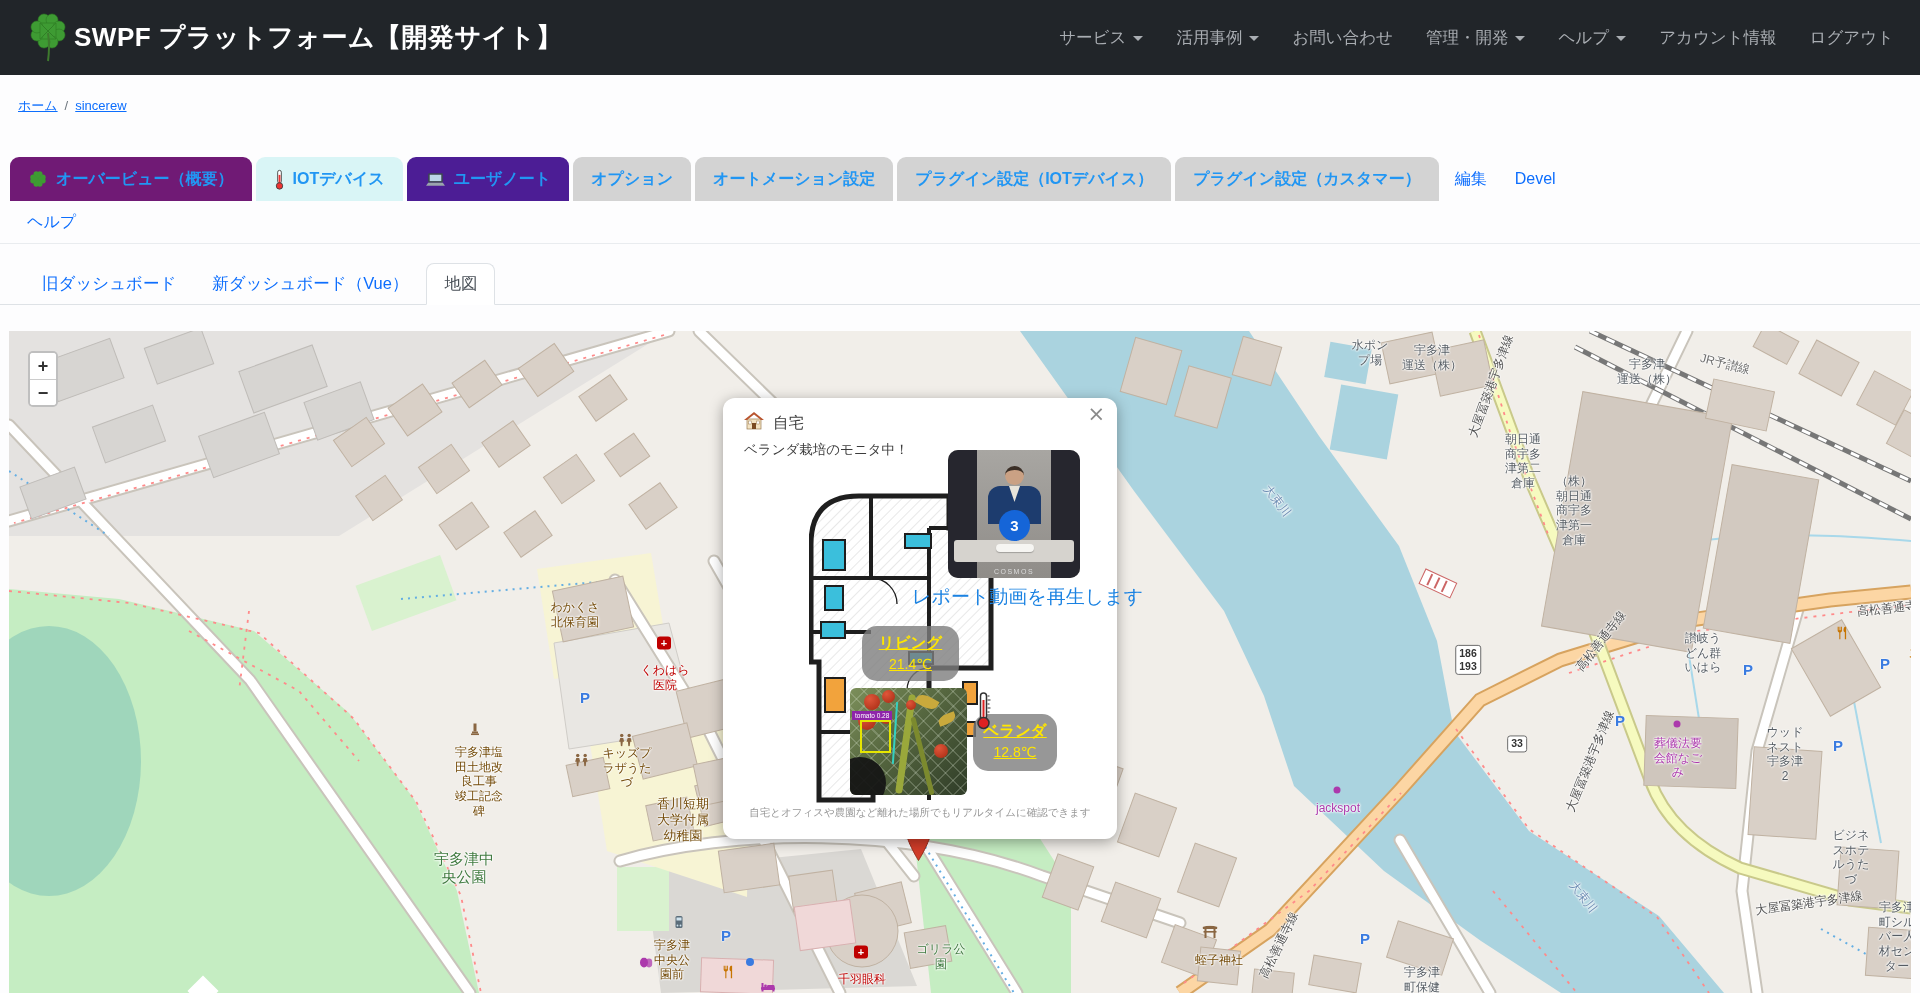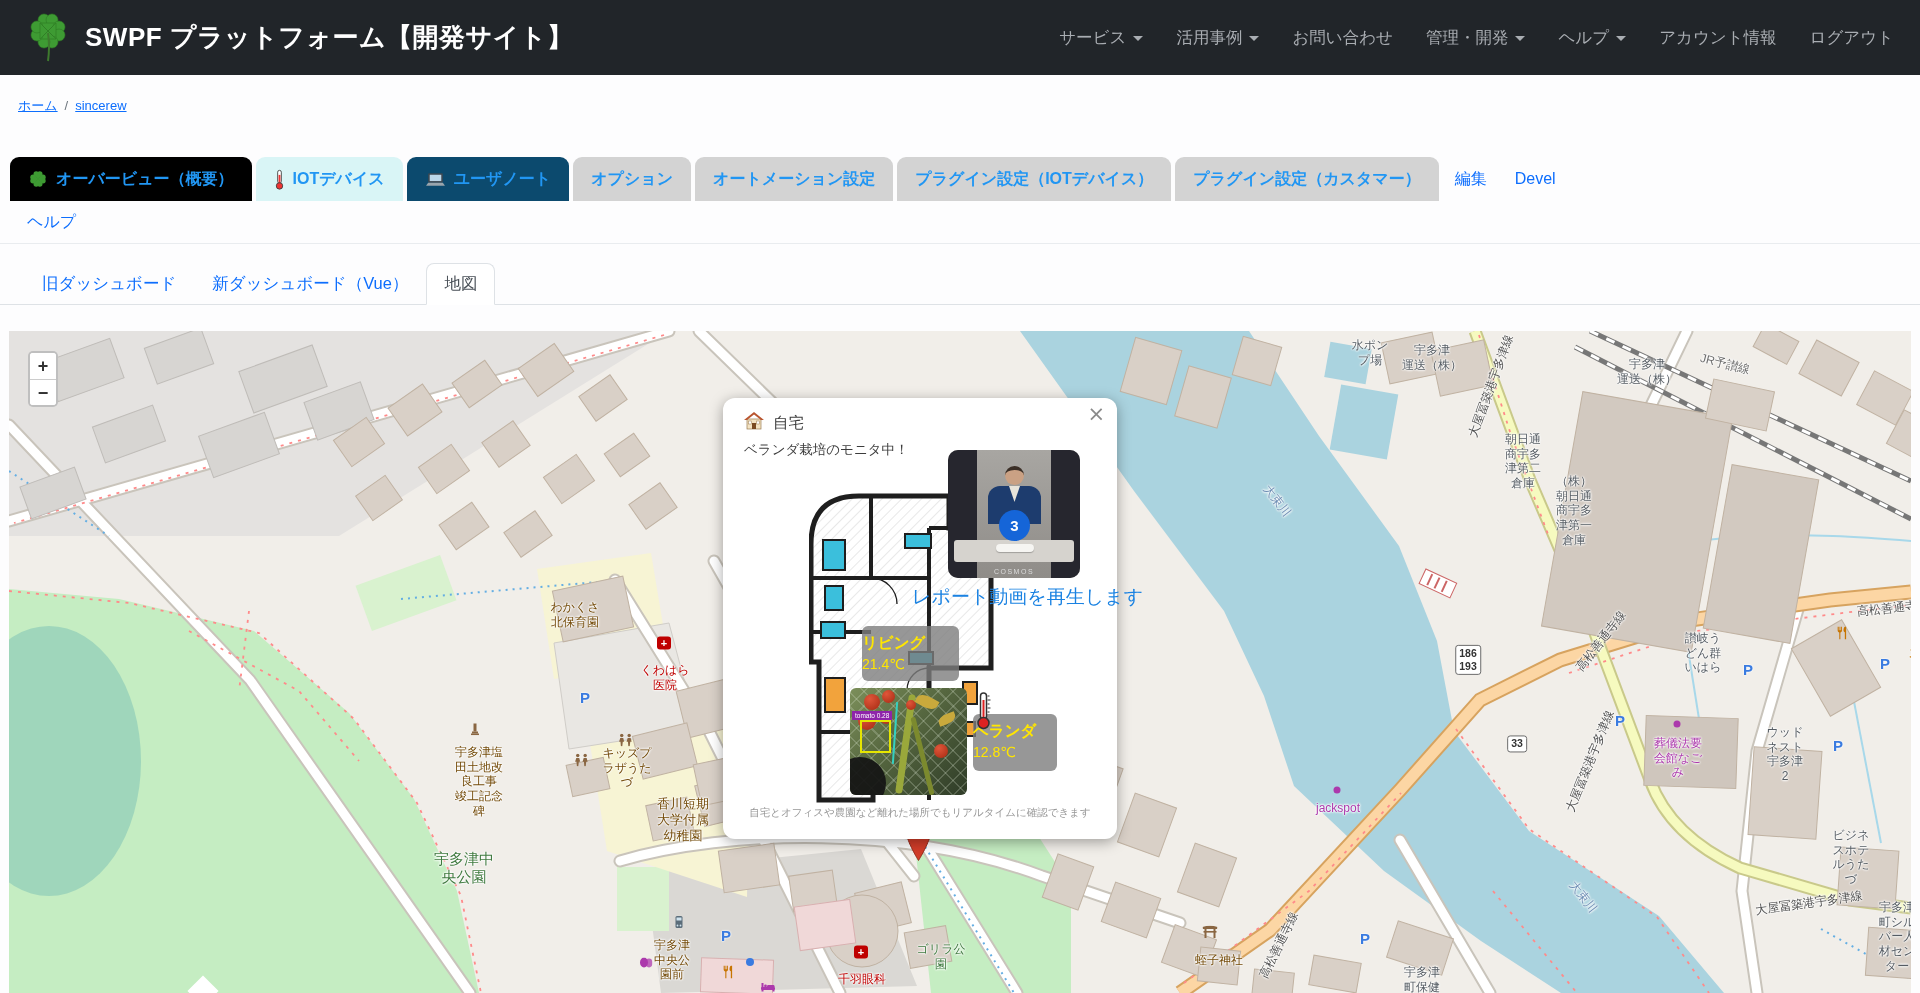--- a/index.html
+++ b/index.html
@@ -2,41 +2,41 @@
 <html><head>
 <meta charset="utf-8">
 <style>
   * { box-sizing: border-box; margin: 0; padding: 0; }
   html,body { width:1920px; height:993px; overflow:hidden; background:#fdfdfe;
     font-family:"Liberation Sans","DejaVu Sans",sans-serif; }
 
   
   .navbar { height:75px; background:#212529; display:flex; align-items:center;
     justify-content:space-between; padding:0 26px 0 24px; }
-  .brand { display:flex; align-items:center; gap:11px; }
+  .brand { display:flex; align-items:center; gap:0; }
   .brand-title { color:#fff; font-size:26px; font-weight:bold; letter-spacing:.5px; }
   .nav-menu { display:flex; list-style:none; align-items:center; }
   .nav-menu li { margin-left:33px; color:#a9adb2; font-size:16.5px; cursor:pointer;
     display:flex; align-items:center; white-space:nowrap; }
   .caret { width:0; height:0; border-left:5px solid transparent; border-right:5px solid transparent;
     border-top:5px solid #a9adb2; margin-left:7px; margin-top:2px; }
 
   
   .breadcrumb { padding:22px 0 0 18px; font-size:13px; height:44px; }
   .breadcrumb a { color:#0d6efd; text-decoration:underline; cursor:pointer; }
   .bc-sep { color:#6c757d; margin:0 7px; }
 
   
   .tabs1-wrap { margin-top:38px; border-bottom:1px solid #e9ecef; }
   .tabs1 { display:flex; padding-left:10px; gap:4px; height:44px; }
   .t1 { display:flex; align-items:center; gap:8px; padding:0 18px; font-size:16px;
     font-weight:bold; color:#2196f3; border-radius:9px 9px 0 0; cursor:pointer; white-space:nowrap; }
-  .t1.yellow { background:#000000; }
+  .t1.yellow { background:#701a75; }
   .t1.cyan   { background:#d9f5f6; }
-  .t1.pink   { background:#0c4a6e; }
+  .t1.pink   { background:#4c1d95; }
   .t1.gray   { background:#d3d3d3; }
   .t1.link   { background:transparent; font-weight:normal; color:#0d6efd; padding:0 12px; }
   .tabs1-line2 { height:42px; display:flex; align-items:center; padding-left:27px; }
   .tabs1-line2 .t1 { padding:0; }
 
   
   .tabs2 { margin-top:19px; display:flex; padding-left:24px; border-bottom:1px solid #dee2e6; }
   .t2 { font-size:16.5px; color:#0d6efd; padding:9px 17px; cursor:pointer;
     border:1px solid transparent; margin-bottom:-1px; white-space:nowrap; }
   .t2.active { color:#495057; background:#fff; border-color:#dee2e6 #dee2e6 #fff;
@@ -106,22 +106,22 @@
   .v-plate { position:absolute; left:48px; bottom:26px; width:38px; height:8px; background:#f6f5f2;
     border-radius:4px; box-shadow:0 1px 1px rgba(0,0,0,.25); }
   .v-badge { position:absolute; left:51px; top:60px; width:31px; height:31px; border-radius:50%;
     background:#1565d8; color:#fff; font-size:15px; font-weight:bold; text-align:center;
     line-height:31px; z-index:2; }
   .v-mark { position:absolute; bottom:3px; left:0; right:0; text-align:center; font-size:7px;
     color:#dcdcdc; letter-spacing:1.5px; }
   .v-link { position:absolute; left:189px; top:186px; width:200px; text-align:center;
     font-size:19px; color:#1a82e2; cursor:pointer; z-index:3; white-space:nowrap; }
 
-  .chip { position:absolute; background:rgba(125,125,125,.8); border-radius:6px; text-align:left;
-    color:#ffe600; z-index:4; }
+  .chip { position:absolute; background:rgba(125,125,125,.8); border-radius:15px; text-align:center;
+    color:#ffe600; z-index:4;text-decoration:underline; }
   .chip .cname { font-size:15.5px; font-weight:bold; padding-top:7px; }
   .chip .ctemp { font-size:14px; padding-top:2px; }
   .chip-living { left:139px; top:228px; width:97px; height:55px; }
   .chip-veranda { left:250px; top:316px; width:84px; height:57px; }
   .thermo-big { position:absolute; left:252px; top:294px; z-index:5; }
 
   .plant { position:absolute; left:127px; top:290px; width:117px; height:107px; border-radius:6px;
     overflow:hidden; z-index:4;
     background:linear-gradient(135deg,#7c8f5a 0%,#55663f 45%,#2f3c28 100%); }
   .plant .fence { position:absolute; inset:0;

